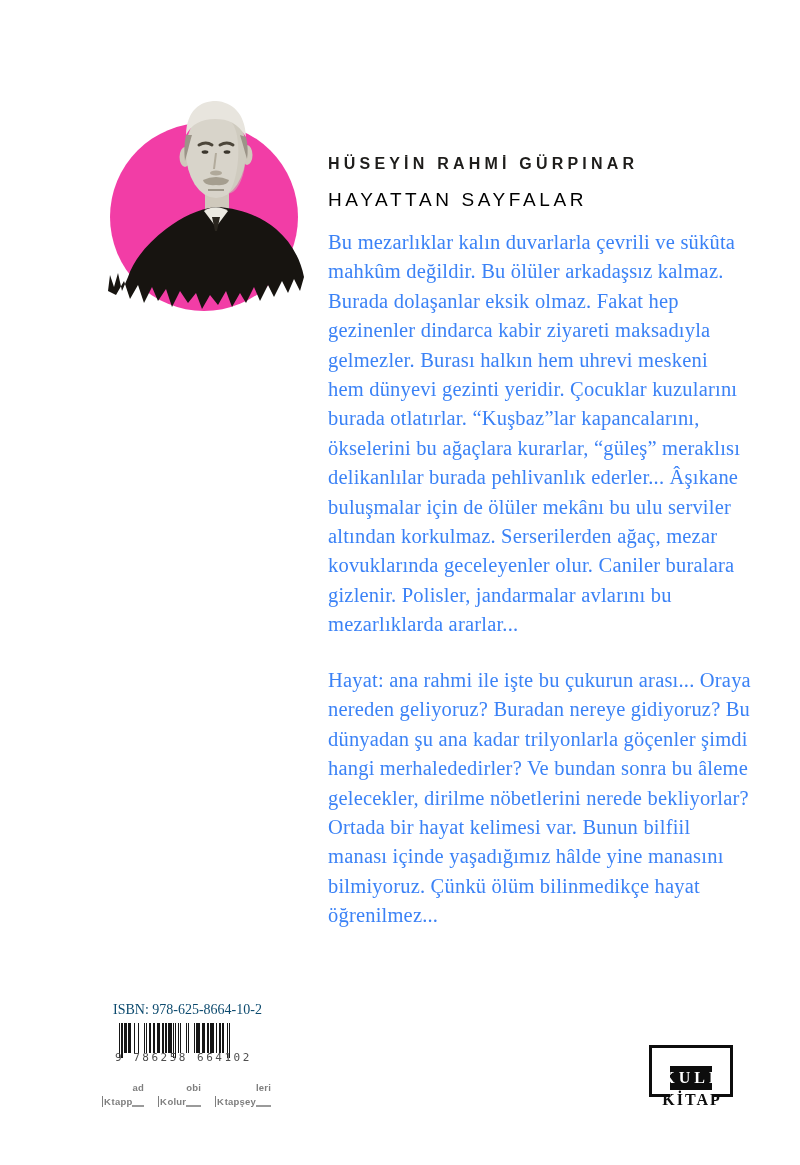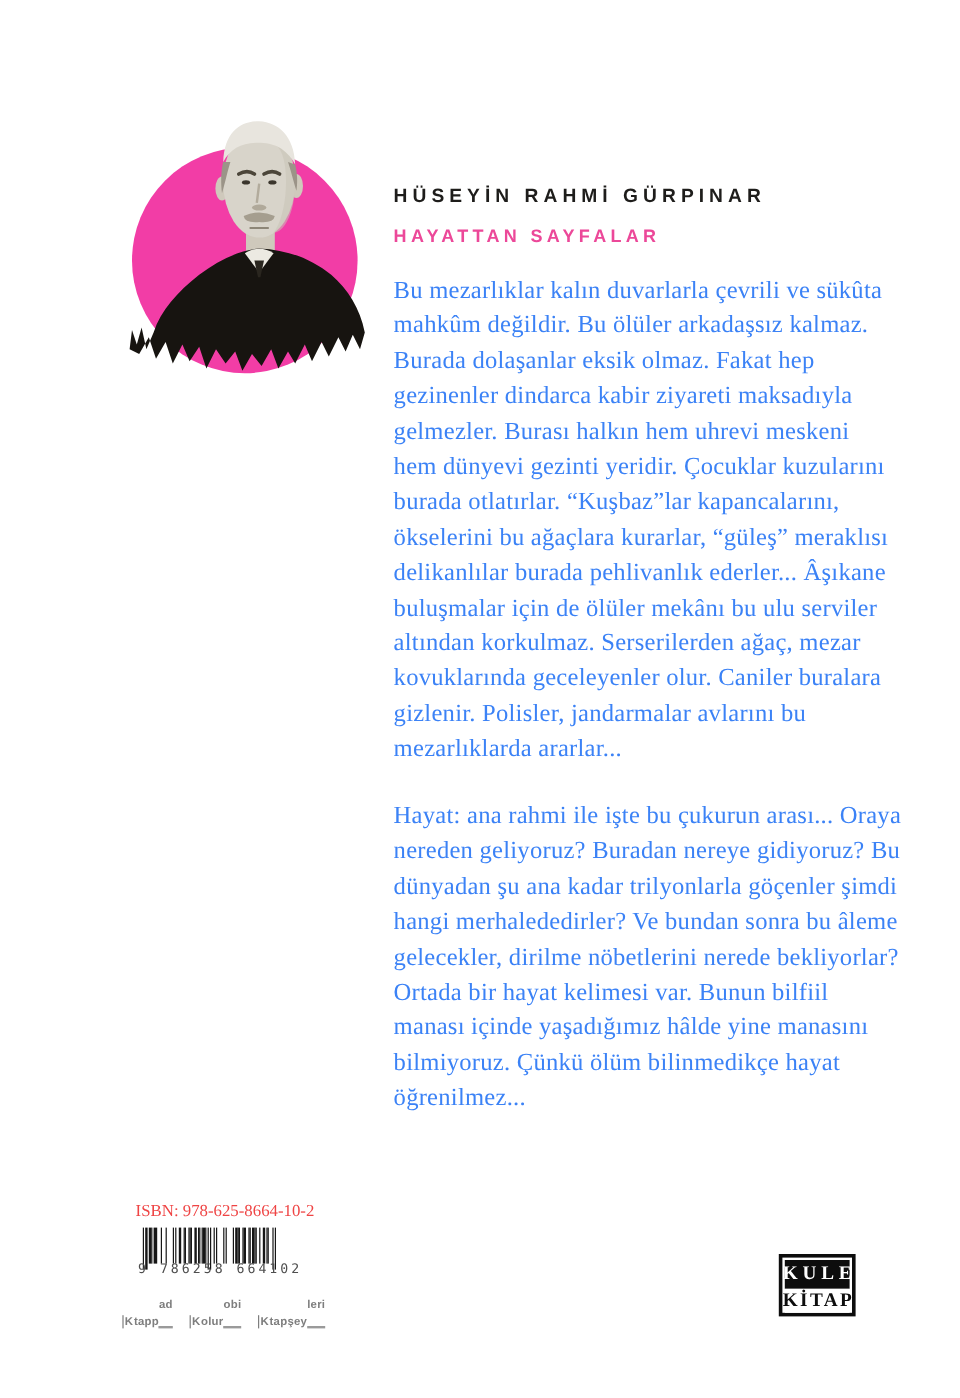--- a/index.html
+++ b/index.html
@@ -14,37 +14,37 @@
   
   .portrait-wrap{position:absolute;left:100px;top:95px;width:210px;height:228px;}
   
   .author-name{
     position:absolute;left:328px;top:155px;
     font-size:16px;font-weight:bold;letter-spacing:4.2px;
     color:#1e1d1b;white-space:nowrap;
   }
   .book-title{
     position:absolute;left:328px;top:189px;
-    font-size:15px;font-weight:bold;letter-spacing:3.6px;
-    color:#ec4899;white-space:nowrap;
+    font-size:19px;font-weight:normal;letter-spacing:3.6px;
+    color:#000000;white-space:nowrap;
   }
   
   .blurb{
     position:absolute;left:328px;width:470px;
     font-family:"Liberation Serif", serif;
     font-size:20.5px;line-height:29.4px;
     color:#3b82f6;white-space:pre;letter-spacing:0.2px;
   }
   .blurb-1{top:228px;}
   .blurb-2{top:666px;}
   
   .isbn-block{position:absolute;left:113px;top:1002px;width:140px;}
   .isbn-label{
     font-family:"Liberation Serif", serif;
-    font-size:14px;color:#ef4444;white-space:nowrap;
+    font-size:14px;color:#0c4a6e;white-space:nowrap;
   }
   .barcode-bars{
     display:flex;align-items:flex-start;
     margin:5px 0 0 6px;height:36px;
   }
   .bar{width:1.18px;height:30px;background:transparent;flex:0 0 auto;}
   .bar.on{background:#161616;}
   .bar.guard{height:35px;}
   .barcode-digits{
     margin:-8px 0 0 2px;
@@ -59,23 +59,23 @@
     color:#7e7e7e;font-size:9.5px;font-weight:bold;letter-spacing:0.2px;
   }
   .partner{display:flex;align-items:flex-end;white-space:nowrap;}
   .k-icon{
     display:inline-block;border-left:1.6px solid #7e7e7e;
     padding-left:1px;margin-right:0.5px;font-weight:bold;
   }
   .partner .und{border-bottom:2px solid #9a9a9a;padding-bottom:12px;}
   
   .publisher{
-    position:absolute;left:649px;top:1045px;width:64px;height:52px;
+    position:absolute;left:649px;top:1045px;width:84px;height:52px;
     border:3px solid #0d0d0d;background:#ffffff;
-    box-sizing:border-box;padding:2px;
+    box-sizing:border-box;padding:18px;
     font-family:"Liberation Serif", serif;font-weight:bold;
   }
   .pub-top{
     background:#0d0d0d;color:#ffffff;height:24px;
     display:flex;align-items:center;justify-content:center;
     font-size:16px;letter-spacing:4px;text-indent:4px;
   }
   .pub-bottom{
     background:#ffffff;color:#0d0d0d;height:20px;
     display:flex;align-items:center;justify-content:center;

